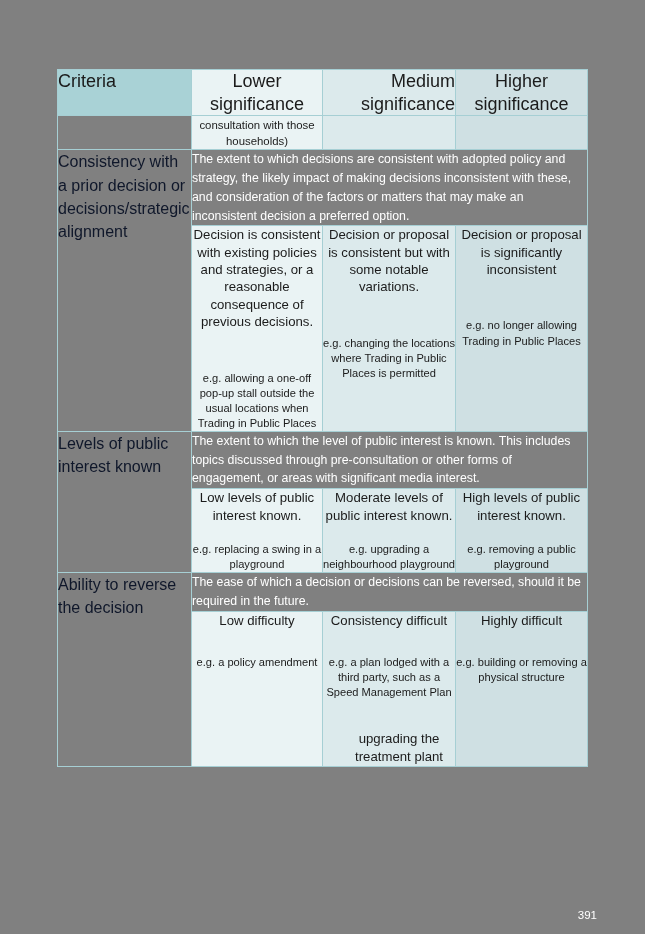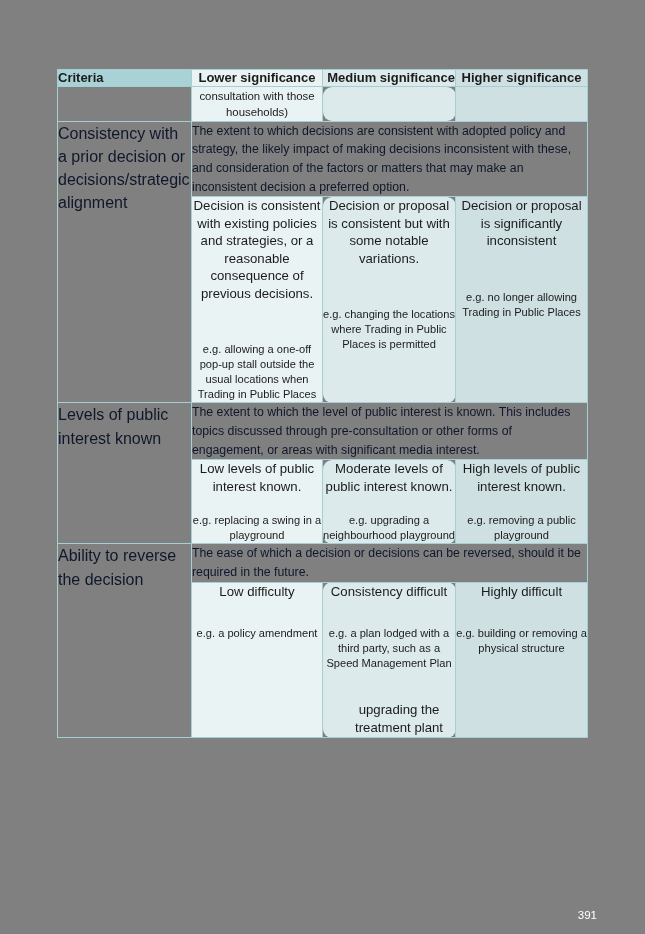--- a/index.html
+++ b/index.html
@@ -43,22 +43,22 @@
   }
 
   
   col.c1 { width: 134px; }
   col.c2 { width: 131px; }
   col.c3 { width: 133px; }
   col.c4 { width: 132px; }
 
   
   .hdr {
-    font-weight: bold;
-    font-size: 13px;
+    font-weight: normal;
+    font-size: 18px;
     padding: 11px 8px 11px 8px;
     line-height: 1.25;
   }
   .hdr-criteria {
     background: #a9d2d6;
     text-align: left;
     padding-left: 10px;
   }
   .hdr-lower {
     background: #eaf3f4;
@@ -80,35 +80,35 @@
     font-size: 16px;
     line-height: 1.45;
     padding: 8px 10px 8px 9px;
     border-color: #a6cfd4;
   }
   .crit-blank { background: #808080; }
 
   
   .band {
     background: #808080;
-    color: #0f172a;
+    color: #ffffff;
     font-size: 12.3px;
     line-height: 1.52;
     padding: 9px 11px 10px 11px;
     border: 1px solid #86c3ca;
   }
 
   
   .cell {
     padding: 10px 8px 10px 8px;
     text-align: center;
     line-height: 1.38;
   }
   .cell.lo  { background: #eaf3f4; }
-  .cell.med { background: #dceaec; border-radius: 9px; }
+  .cell.med { background: #dceaec; }
   .cell.hi  { background: #cfe0e3; }
 
   .main-txt {
     font-size: 13.2px;
     line-height: 1.32;
     display: block;
   }
   .eg-txt {
     font-size: 11.1px;
     line-height: 1.36;

